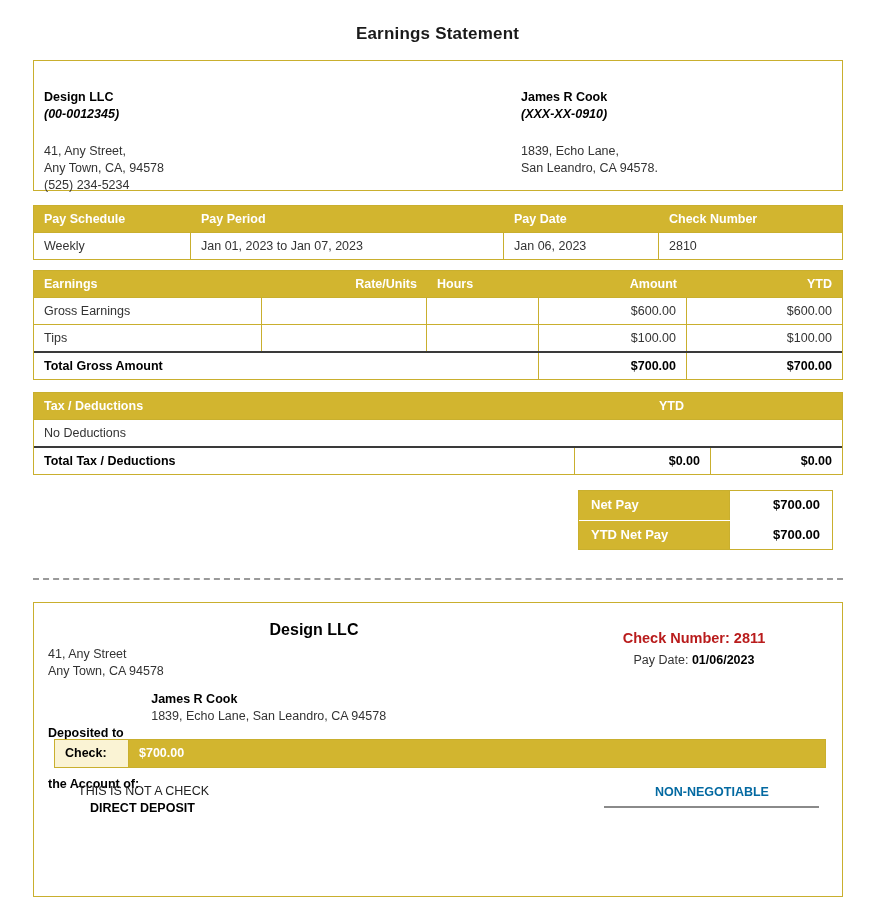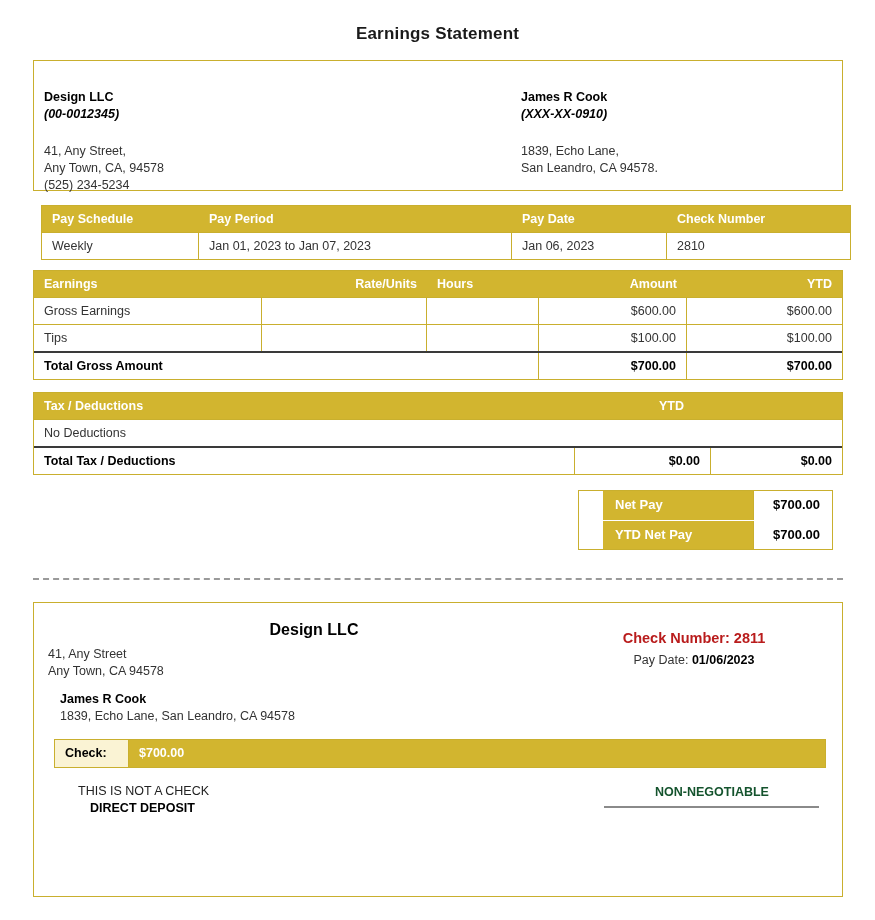--- a/index.html
+++ b/index.html
@@ -102,41 +102,40 @@
   }
   .cell.div-r { border-right: 1px solid #C9AF2E; }
   .cell.r { text-align: right; }
   .bold-row {
     font-weight: bold;
     color: #000;
     border-top: 2px solid #3a3a3a;
   }
 
   
-  .sched { left: 33px; top: 205px; width: 810px; margin-left: 8px; }
+  .sched { left: 33px; top: 205px; width: 810px; }
 
   
   .earn { left: 33px; top: 270px; width: 810px; }
 
   
   .deduct { left: 33px; top: 392px; width: 810px; }
 
   
   .netpay {
     position: absolute;
     left: 578px; top: 490px;
     width: 255px;
     box-sizing: border-box;
     border: 1px solid #C9AF2E;
   }
   .netpay .nrow {
     display: flex;
     height: 29px;
     box-sizing: border-box;
-    margin-left: 24px;
   }
   .netpay .nrow + .nrow { border-top: 1px solid #ffffff; }
   .netpay .nlabel {
     width: 150px;
     background: #D2B52F;
     color: #ffffff;
     font-weight: bold;
     font-size: 13px;
     padding: 6px 0 0 12px;
     box-sizing: border-box;
@@ -272,21 +271,21 @@
     color: #000;
     padding-left: 12px;
   }
   .nonneg {
     position: absolute;
     left: 578px; top: 182px;
     width: 200px;
     text-align: center;
     font-size: 12.5px;
     font-weight: bold;
-    color: #14532d;
+    color: #0369a1;
   }
   .nonneg-rule {
     position: absolute;
     left: 570px; top: 203px;
     width: 215px;
     border-top: 2px solid #8a8a8a;
   }
 </style>
 </head>
 <body>
@@ -399,20 +398,24 @@
 
     <div class="check-meta">
       <div class="cnum">Check Number: 2811</div>
       <div class="cdate">
         <span>Pay Date:</span>
         <b>01/06/2023</b>
       </div>
     </div>
 
     <div class="deposit">
+      <div class="dlabel">
+        <div>Deposited to</div>
+        <div>the Account of:</div>
+      </div>
       <div class="dvalue">
         <div class="dname">James R Cook</div>
         <div class="daddr">1839, Echo Lane, San Leandro, CA 94578</div>
       </div>
     </div>
 
     <div class="amount-bar">
       <div class="amt-label">Check:</div>
       <div class="amt-value">$700.00</div>
     </div>

